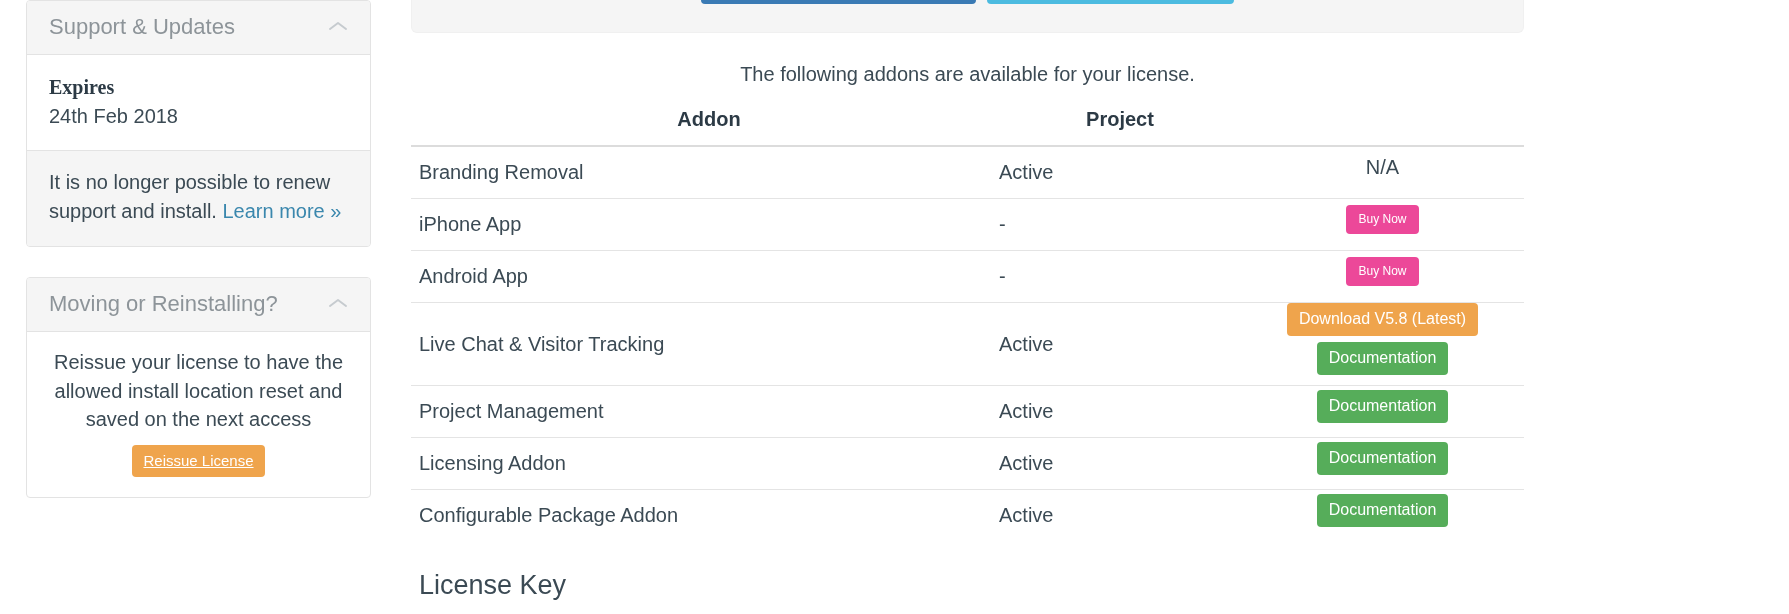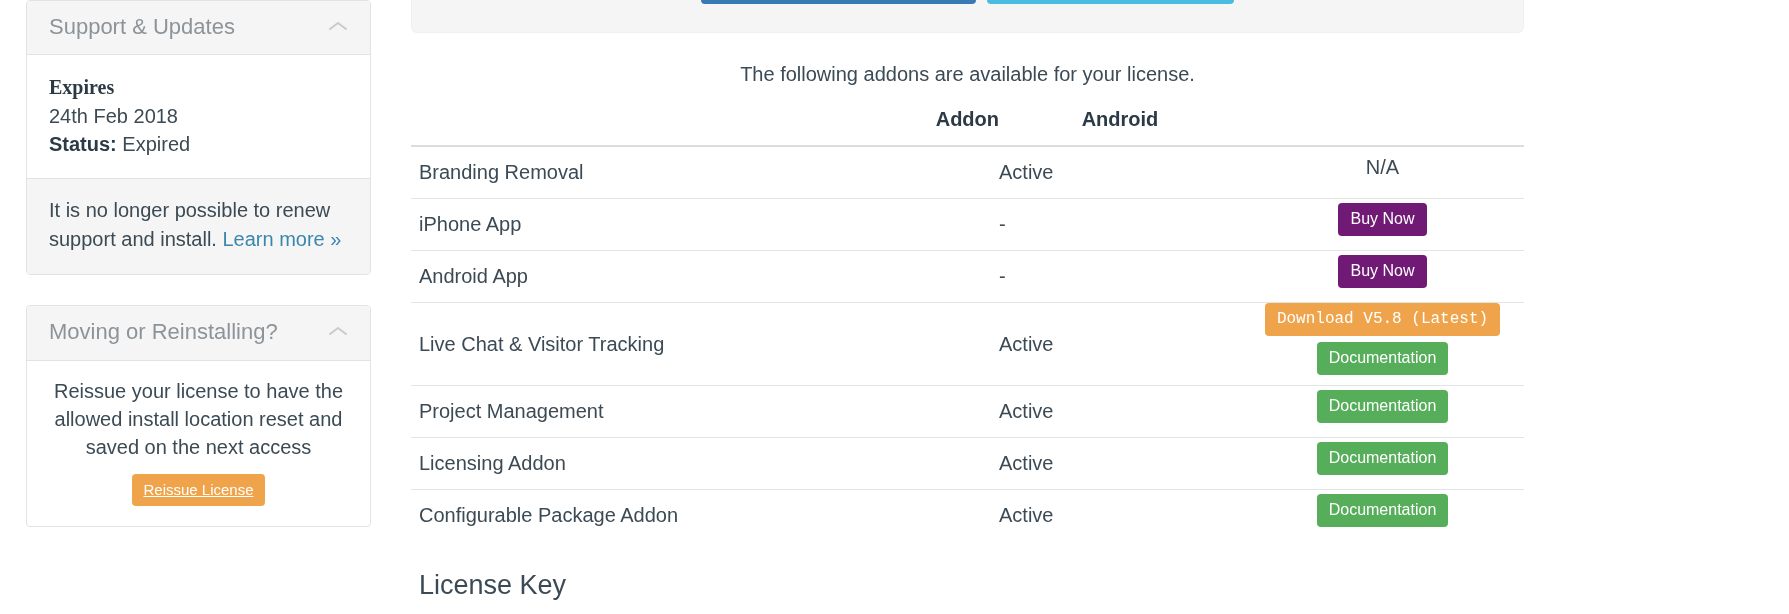--- a/index.html
+++ b/index.html
@@ -117,23 +117,23 @@
     color: #ffffff;
     font-family: "Liberation Sans", sans-serif;
     font-size: 15px;
     line-height: 1;
     padding: 8px 11px 9px 11px;
     cursor: pointer;
     white-space: nowrap;
     text-align: center;
   }
   .btn-warning { background: #efa44c; text-decoration: underline; }
-  .btn-danger  { background: #701a75; font-size: 16px; padding: 8px 12px 9px 12px;}
+  .btn-danger  { background: #ec4899; font-size: 12px; padding: 8px 12px 9px 12px;}
   .btn-success { background: #56ad5a; font-size: 16px; padding: 8px 12px 9px 12px;}
-  .btn-download{ background: #efa44c; font-size: 16px; padding: 8px 12px 9px 12px; font-family: Liberation Mono, monospace;}
+  .btn-download{ background: #efa44c; font-size: 16px; padding: 8px 12px 9px 12px;}
 
   .reissue-wrap { margin-top: 12px; }
 
   
   #main {
     position: absolute;
     left: 411px;
     top: 0;
     width: 1113px;
   }
@@ -176,21 +176,21 @@
   table.addons {
     width: 1113px;
     border-collapse: collapse;
     margin-top: 22px;
     table-layout: fixed;
   }
   table.addons th {
     font-size: 20px;
     font-weight: bold;
     color: #2c3a45;
-    text-align: right;
+    text-align: center;
     padding: 0 0 14px 8px;
     border-bottom: 2px solid #dcdcdc;
   }
   table.addons th.c-status {
     text-align: center;
     padding-left: 0;
   }
   table.addons th.c-action {
     padding: 0;
   }
@@ -244,24 +244,20 @@
         <span class="panel-title">Support &amp; Updates</span>
         <span class="chevron">
           <svg viewBox="0 0 20 12" width="20" height="12" aria-hidden="true">
             <path d="M2 9 L10 3 L18 9" fill="none" stroke="currentColor" stroke-width="2" stroke-linecap="round" stroke-linejoin="round"></path>
           </svg>
         </span>
       </div>
       <div class="panel-body">
         <div class="expires-label">Expires</div>
         <div class="expires-date">24th Feb 2018</div>
-        <div class="status-line">
-          <b>Status:</b>
-          <span>Expired</span>
-        </div>
       </div>
       <div class="panel-footer">
         <span>It is no longer possible to renew support and install. </span><a href="#">Learn more »</a>
       </div>
     </div>
 
     <div class="panel">
       <div class="panel-heading">
         <span class="panel-title">Moving or Reinstalling?</span>
         <span class="chevron">
@@ -291,21 +287,21 @@
 
     <table class="addons">
       <colgroup>
         <col class="c1">
           <col class="c2">
           <col class="c3">
       </colgroup>
       <thead>
         <tr>
           <th class="c-addon">Addon</th>
-          <th class="c-status">Android</th>
+          <th class="c-status">Project</th>
           <th class="c-action"></th>
         </tr>
       </thead>
       <tbody id="addons-body">
           <tr>
             <td class="c-addon">Branding Removal</td>
             <td class="c-status">Active</td>
             <td class="c-action"><span class="action-na">N/A</span></td>
           </tr>
           <tr>

